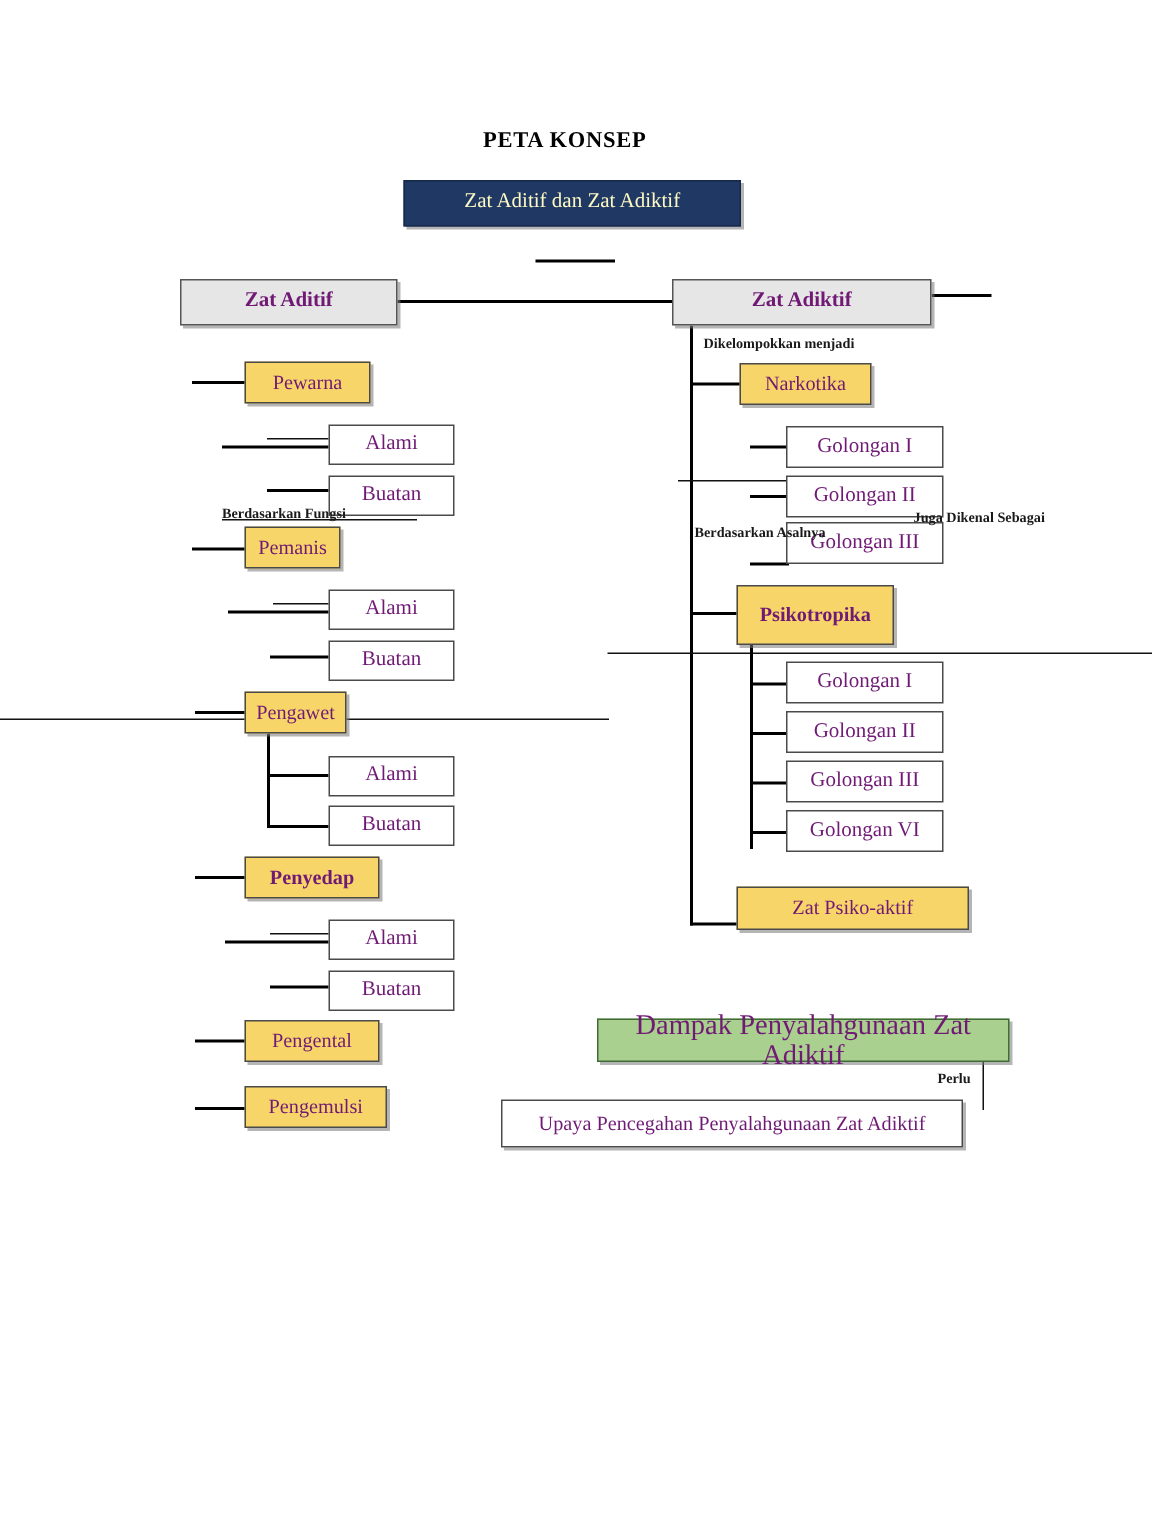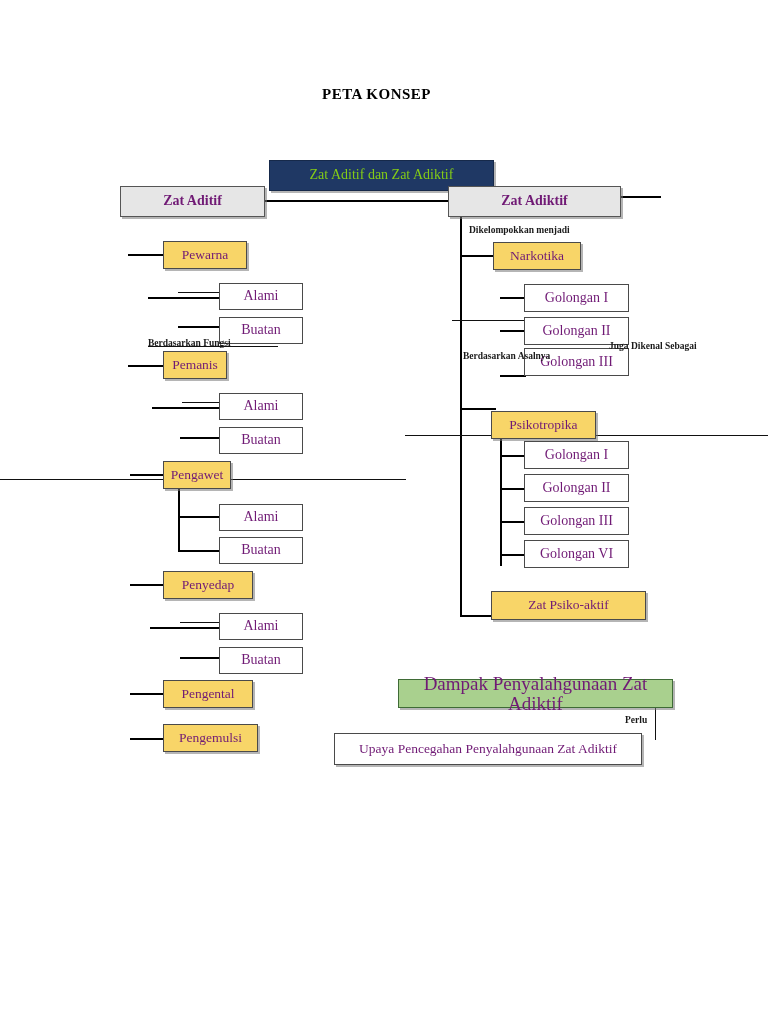--- a/index.html
+++ b/index.html
@@ -33,24 +33,23 @@
   .title {
     position: absolute;
     font-weight: bold;
     letter-spacing: 0.5px;
     color: #000;
     z-index: 6;
   }
 
   .n-root {
     background: #1F3864;
-    color: #84cc16;
+    color: #fef9c3;
     border: 1px solid #16294a;
     font-size: 14px;
-    margin-top: 40px;
   }
   .n-gray {
     background: #e6e6e6;
     border: 1px solid #555;
     font-weight: bold;
     font-size: 14px;
   }
   .n-yellow {
     background: #f8d568;
     border: 1px solid #4a4a4a;
@@ -136,21 +135,21 @@
 
   <div class="ln ln-thin" style="left:0px; top:479px; width:406px;"></div>
 
   <div class="ln ln-v" style="left:178px; top:489px; width:2px; height:62px;"></div>
   <div class="ln ln-h" style="left:178px; top:516px; width:44px;"></div>
   <div class="node n-white" style="left:219px; top:504px; width:84px; height:27px;">Alami</div>
   <div class="ln ln-h" style="left:178px; top:550px; width:44px;"></div>
   <div class="node n-white" style="left:219px; top:537px; width:84px; height:27px;">Buatan</div>
 
   <div class="ln ln-h" style="left:130px; top:584px; width:36px;"></div>
-  <div class="node n-yellow shadow" style="left:163px; top:571px; width:90px; height:28px;">Penyedap</div>
+  <div class="node n-yellow shadow" style="left:163px; top:571px; width:90px; height:28px;font-weight:bold;">Penyedap</div>
 
   <div class="ln ln-h" style="left:150px; top:627px; width:70px;"></div>
   <div class="ln ln-thin" style="left:180px; top:622px; width:40px;"></div>
   <div class="node n-white" style="left:219px; top:613px; width:84px; height:27px;">Alami</div>
 
   <div class="ln ln-h" style="left:180px; top:657px; width:40px;"></div>
   <div class="node n-white" style="left:219px; top:647px; width:84px; height:27px;">Buatan</div>
 
   <div class="ln ln-h" style="left:130px; top:693px; width:36px;"></div>
   <div class="node n-yellow shadow" style="left:163px; top:680px; width:90px; height:28px;">Pengental</div>
@@ -175,21 +174,21 @@
   <div class="node n-white" style="left:524px; top:348px; width:105px; height:28px;">Golongan III</div>
 
   <div class="ln ln-thin" style="left:452px; top:320px; width:110px;"></div>
   <div class="ln ln-thin" style="left:524px; top:318px; width:36px;"></div>
 
   <div class="lbl" style="left:463px; top:351px;">Berdasarkan Asalnya</div>
   <div class="lbl" style="left:609px; top:341px;">Juga Dikenal Sebagai</div>
   <div class="ln ln-thin" style="left:524px; top:348px; width:96px;"></div>
 
   <div class="ln ln-h" style="left:460px; top:408px; width:36px;"></div>
-  <div class="node n-yellow shadow" style="left:491px; top:411px; width:105px; height:28px;">Psikotropika</div>
+  <div class="node n-yellow shadow" style="left:491px; top:390px; width:105px; height:40px;font-weight:bold;">Psikotropika</div>
 
   <div class="ln ln-thin" style="left:405px; top:435px; width:363px;"></div>
 
   <div class="ln ln-v" style="left:500px; top:423px; width:2px; height:143px;"></div>
   <div class="ln ln-h" style="left:500px; top:455px; width:26px;"></div>
   <div class="node n-white" style="left:524px; top:441px; width:105px; height:28px;">Golongan I</div>
 
   <div class="ln ln-h" style="left:500px; top:488px; width:26px;"></div>
   <div class="node n-white" style="left:524px; top:474px; width:105px; height:28px;">Golongan II</div>
 

